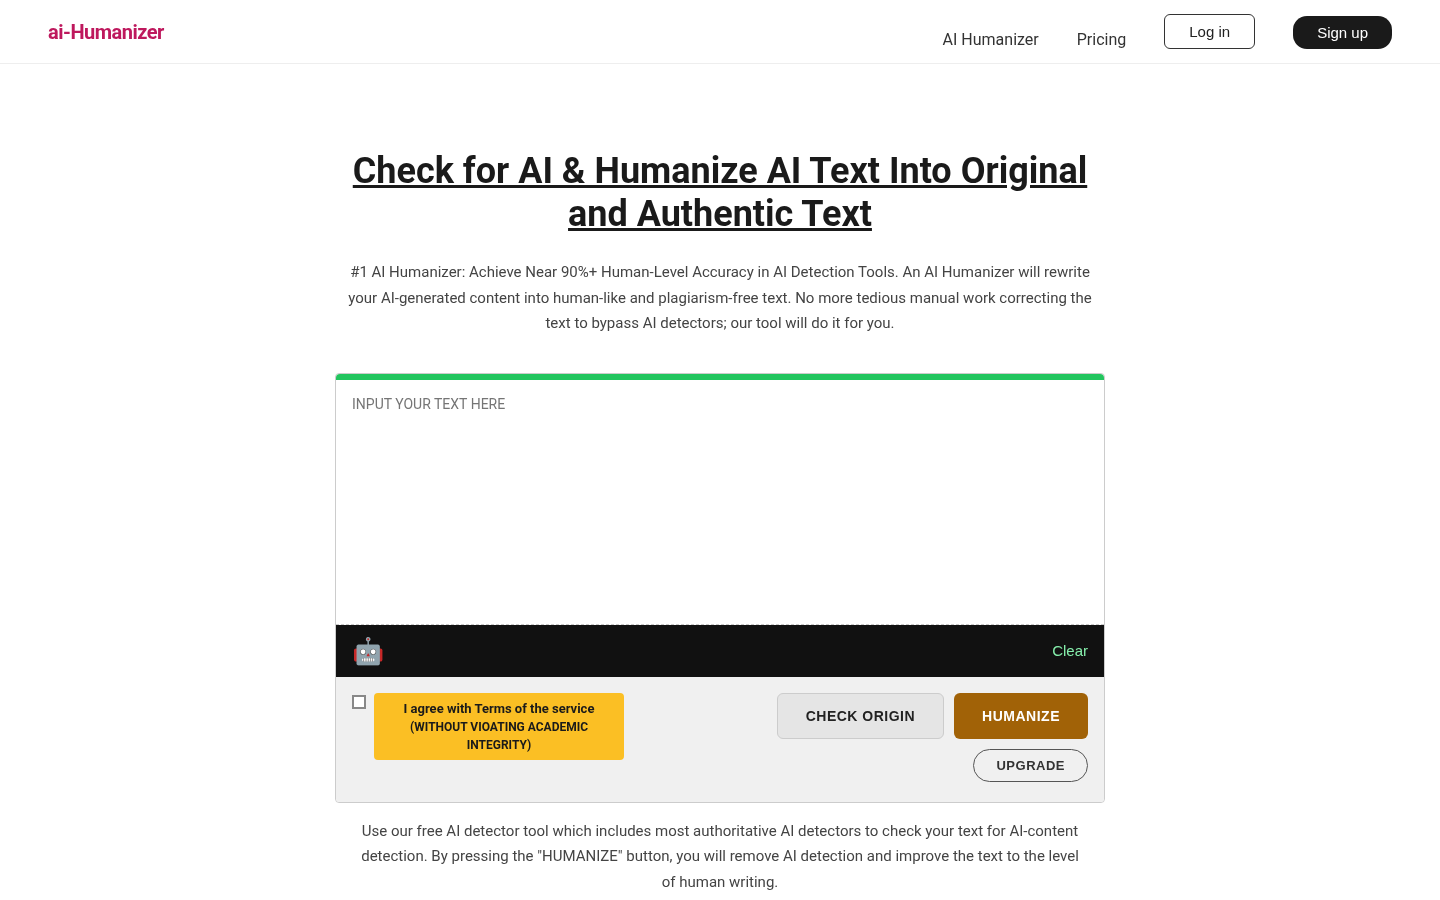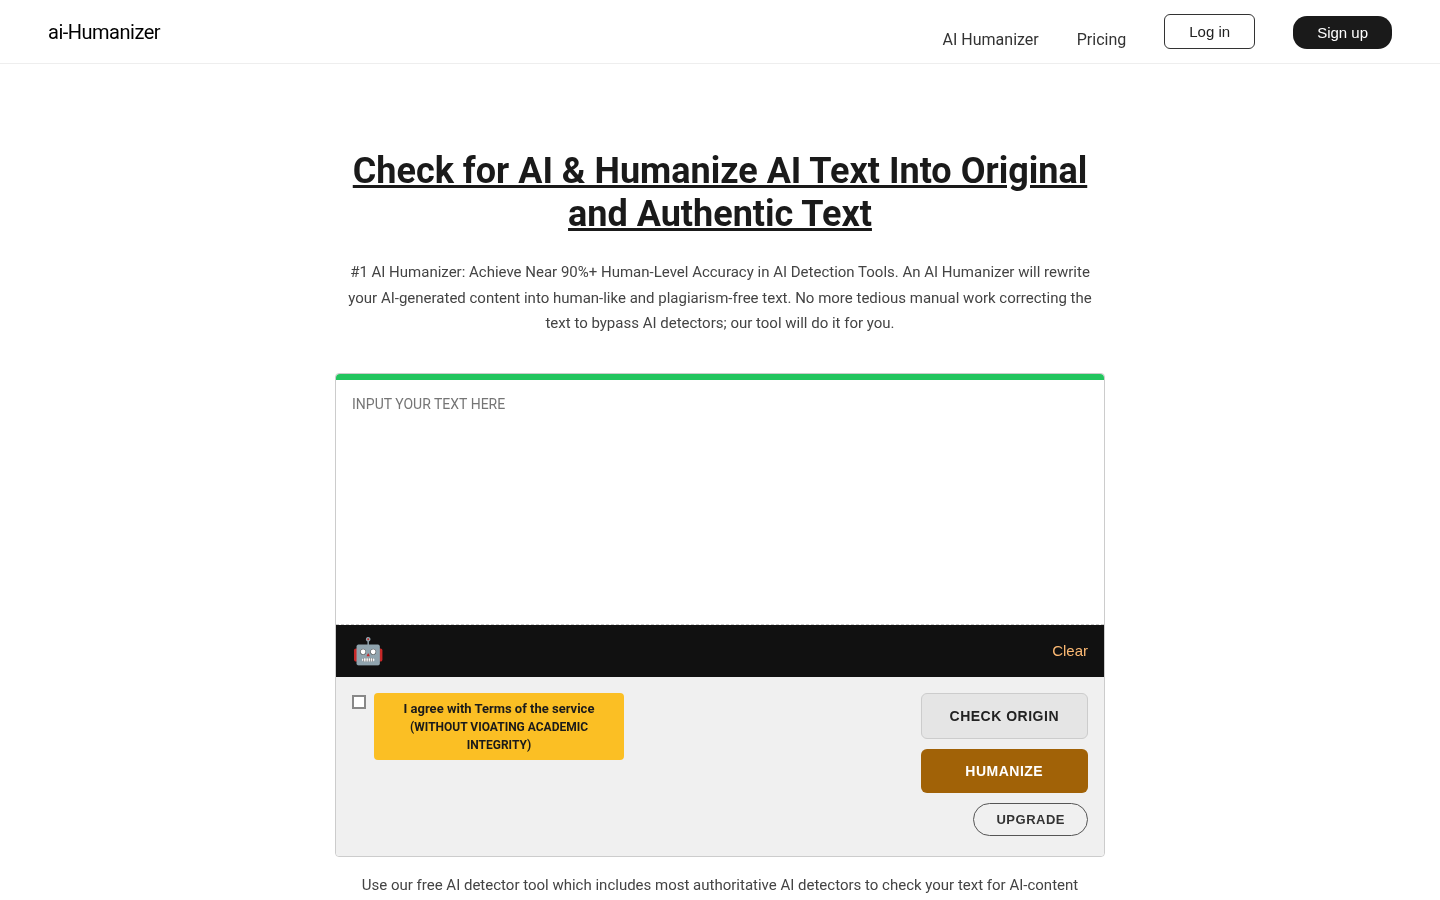--- a/index.html
+++ b/index.html
@@ -125,21 +125,21 @@
       height: 52px;
     }
 
     .bot-icon {
       font-size: 26px;
     }
 
     .clear-btn {
       background: transparent;
       border: none;
-      color: #fdba74;
+      color: #86efac;
       font-size: 15px;
       cursor: pointer;
     }
 
     
     .action-bar {
       background: #f0f0f0;
       padding: 16px 16px 20px;
       display: flex;
       align-items: flex-start;
@@ -187,21 +187,20 @@
     .buttons-section {
       display: flex;
       flex-direction: column;
       align-items: flex-end;
       gap: 10px;
     }
 
     .action-buttons {
       display: flex;
       gap: 10px;
-      flex-direction: column;
     }
 
     .btn-check-origin {
       padding: 14px 28px;
       background: #e5e5e5;
       border: 1px solid #ccc;
       border-radius: 6px;
       font-size: 14px;
       font-weight: 600;
       color: #222;
@@ -241,21 +240,21 @@
       font-size: 14px;
       color: #555;
       line-height: 1.7;
       padding: 0 20px;
     }
   </style>
 </head>
 <body>
 
 <nav>
-  <div style="font-size:20px;font-weight:400;color:#000000;letter-spacing:-0.5px;">ai-Humanizer</div>
+  <div style="font-size:20px;font-weight:700;color:#be185d;letter-spacing:-0.5px;">ai-Humanizer</div>
   <div class="nav-right">
     <a class="nav-link">AI Humanizer</a>
     <a class="nav-link">Pricing</a>
     <button class="btn-login">Log in</button>
     <button class="btn-signup">Sign up</button>
   </div>
 </nav>
 
 <section class="hero">
   <h1>Check for AI &amp; Humanize AI Text Into Original and Authentic Text</h1>

